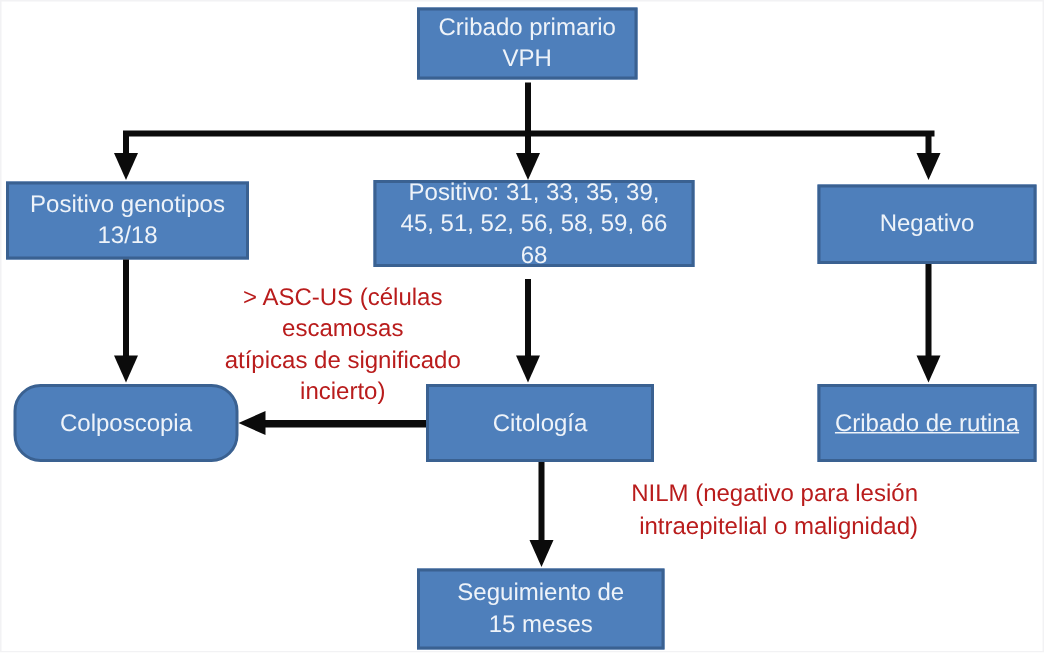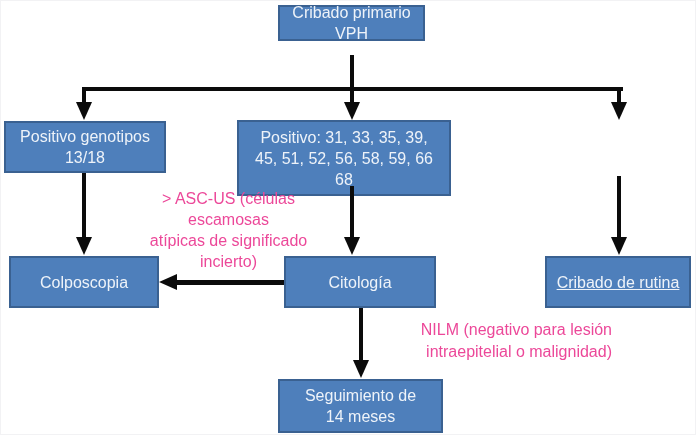--- a/index.html
+++ b/index.html
@@ -24,21 +24,21 @@
     border:2px solid var(--edge);
     box-sizing:border-box;
     color:var(--ntext);
     display:flex;align-items:center;justify-content:center;
     text-align:center;
     font-size:16px;line-height:21px;
     white-space:pre-line;
   }
   .flabel{
     position:absolute;
-    color:#ec4899;
+    color:#b91c1c;
     font-size:16px;line-height:21px;
     white-space:pre-line;
   }
   .vline,.hline{position:absolute;background:var(--arrow);}
   .arr-down{
     position:absolute;width:0;height:0;
     border-left:8px solid transparent;
     border-right:8px solid transparent;
     border-top:18px solid var(--arrow);
   }
@@ -47,67 +47,68 @@
     border-top:8px solid transparent;
     border-bottom:8px solid transparent;
     border-right:18px solid var(--arrow);
   }
 </style>
 </head>
 <body>
 
 <div class="canvas">
 
-  <div class="node" style="left:277px;top:4px;width:147px;height:36px;">Cribado primario
+  <div class="node" style="left:277px;top:4px;width:147px;height:48px;">Cribado primario
 VPH</div>
 
   <div class="vline" style="left:349px;top:54px;width:4px;height:48px;"></div>
   <div class="hline" style="left:81px;top:86px;width:541px;height:4px;"></div>
 
   <div class="vline" style="left:81px;top:88px;width:4px;height:14px;"></div>
   <div class="arr-down" style="left:75px;top:101px;"></div>
 
   <div class="arr-down" style="left:343px;top:101px;"></div>
 
   <div class="vline" style="left:616px;top:88px;width:4px;height:14px;"></div>
   <div class="arr-down" style="left:610px;top:101px;"></div>
 
   <div class="node" style="left:3px;top:120px;width:162px;height:52px;">Positivo genotipos
 13/18</div>
 
-  <div class="node" style="left:236px;top:119px;width:214px;height:76px;">Positivo: 31, 33, 35, 39,
+  <div class="node" style="left:248px;top:119px;width:214px;height:58px;">Positivo: 31, 33, 35, 39,
 45, 51, 52, 56, 58, 59, 66
 68</div>
 
+  <div class="node" style="left:544px;top:122px;width:146px;height:53px;">Negativo</div>
 
   <div class="vline" style="left:81px;top:172px;width:4px;height:65px;"></div>
   <div class="arr-down" style="left:75px;top:236px;"></div>
 
   <div class="vline" style="left:349px;top:185px;width:4px;height:52px;"></div>
   <div class="arr-down" style="left:343px;top:236px;"></div>
 
   <div class="vline" style="left:616px;top:175px;width:4px;height:62px;"></div>
   <div class="arr-down" style="left:610px;top:236px;"></div>
 
   <div class="flabel" style="left:120px;top:187px;width:215px;text-align:center;">&gt; ASC-US (células
 escamosas
 atípicas de significado
 incierto)</div>
 
-  <div class="node" style="left:8px;top:255px;width:150px;height:52px;">Colposcopia</div>
+  <div class="node" style="left:8px;top:255px;width:150px;height:52px;border-radius:18px;">Colposcopia</div>
 
   <div class="node" style="left:283px;top:255px;width:152px;height:52px;">Citología</div>
 
   <div class="node" style="left:544px;top:255px;width:146px;height:52px;text-decoration:underline;">Cribado de rutina</div>
 
   <div class="hline" style="left:174px;top:279px;width:109px;height:5px;"></div>
   <div class="arr-left" style="left:158px;top:273px;"></div>
 
   <div class="vline" style="left:358px;top:307px;width:4px;height:53px;"></div>
   <div class="arr-down" style="left:352px;top:359px;"></div>
 
   <div class="flabel" style="left:366px;top:318px;width:245px;text-align:right;line-height:22px;">NILM (negativo para lesión
 intraepitelial o malignidad)</div>
 
   <div class="node" style="left:277px;top:378px;width:165px;height:54px;">Seguimiento de
-14 meses</div>
+15 meses</div>
 
 </div>
 
 </body></html>

